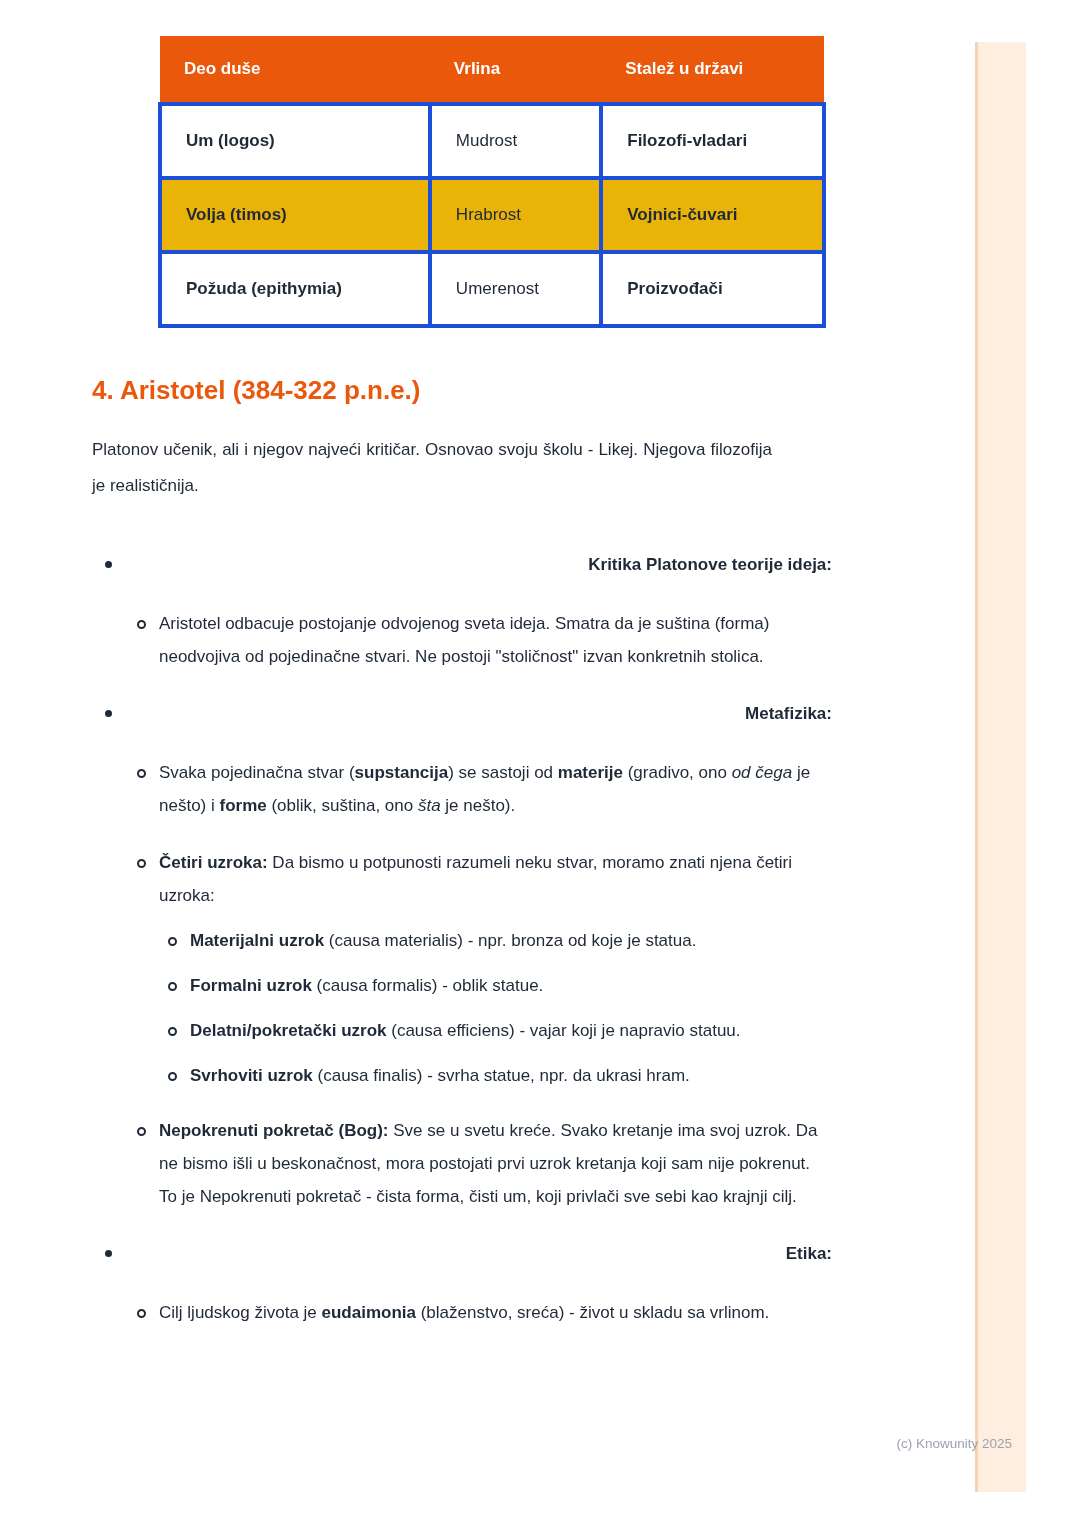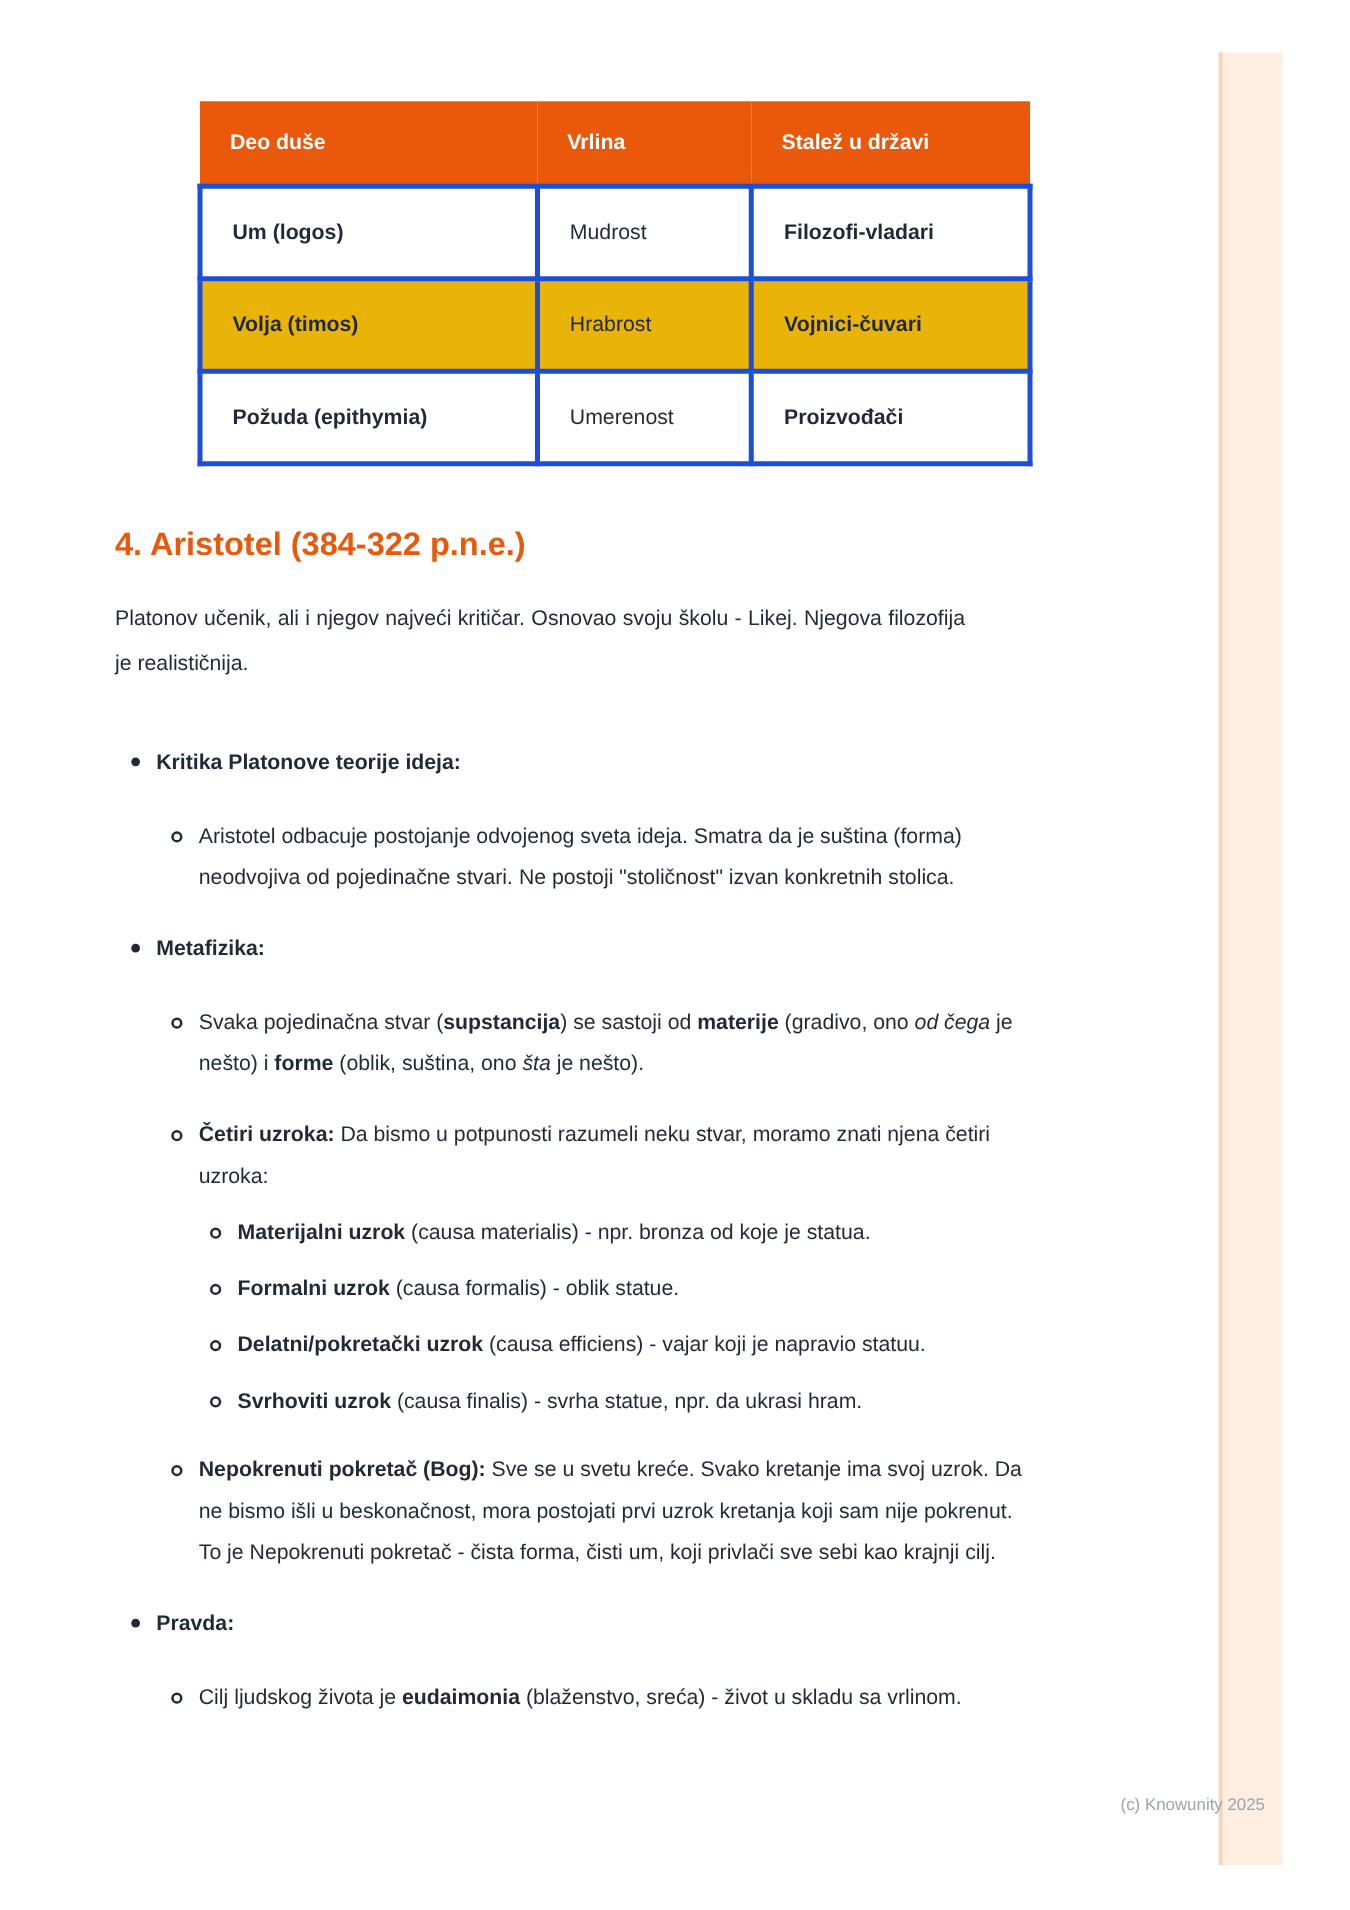--- a/index.html
+++ b/index.html
@@ -16,21 +16,21 @@
     left: 975px; top: 42px;
     width: 48px; height: 1450px;
     background: #FDEEE0;
     border-left: 3px solid #F6D3B2;
     z-index: 1;
   }
   .content {
     position: absolute;
     left: 92px; top: 0;
     width: 740px;
-    padding-top: 81px;
+    padding-top: 36px;
     z-index: 2;
   }
   table.soul-table {
     border-collapse: collapse;
     margin-left: 66px;
     width: 668px;
     margin-bottom: 46px;
   }
   table.soul-table th {
     background: #EA580C;
@@ -62,21 +62,21 @@
     border-radius: 50%;
     margin: 13px 13px 0 0;
   }
   .disc { background: #1F2937; }
   .circle {
     width: 5px; height: 5px;
     border: 2px solid #1F2937;
     background: transparent;
   }
   .txt { flex: 1; }
-  .l1 { padding-left: 13px; margin-bottom: 26px; }
+  .l1 { padding-left: 13px; margin-bottom: 26px; text-align: right; }
   .l2 { padding-left: 45px; }
   .l3 { padding-left: 76px; margin-bottom: 12px; }
   .l3.last { margin-bottom: 22px; }
   .li.tight { margin-bottom: 12px; }
 
   h2.section-heading {
     color: #EA580C;
     font-size: 26px;
     font-weight: 700;
     margin: 14px 0 0 0;
@@ -181,21 +181,21 @@
     <span class="marker circle"></span>
     <div class="txt"><span class="rb">Svrhoviti uzrok</span><span> (causa finalis) - svrha statue, npr. da ukrasi hram.</span></div>
   </div>
   <div class="li l2">
     <span class="marker circle"></span>
     <div class="txt"><span class="rb">Nepokrenuti pokretač (Bog):</span><span> Sve se u svetu kreće. Svako kretanje ima svoj uzrok. Da ne bismo išli u beskonačnost, mora postojati prvi uzrok kretanja koji sam nije pokrenut. To je Nepokrenuti pokretač - čista forma, čisti um, koji privlači sve sebi kao krajnji cilj.</span></div>
   </div>
 
   <div class="li l1">
     <span class="marker disc"></span>
-    <div class="txt"><span class="rb">Pravda:</span></div>
+    <div class="txt"><span class="rb">Etika:</span></div>
   </div>
   <div class="li l2">
     <span class="marker circle"></span>
     <div class="txt"><span>Cilj ljudskog života je </span><span class="rb">eudaimonia</span><span> (blaženstvo, sreća) - život u skladu sa vrlinom.</span></div>
   </div>
 
 </div>
 
 <div class="footer-note">(c) Knowunity 2025</div>
 

